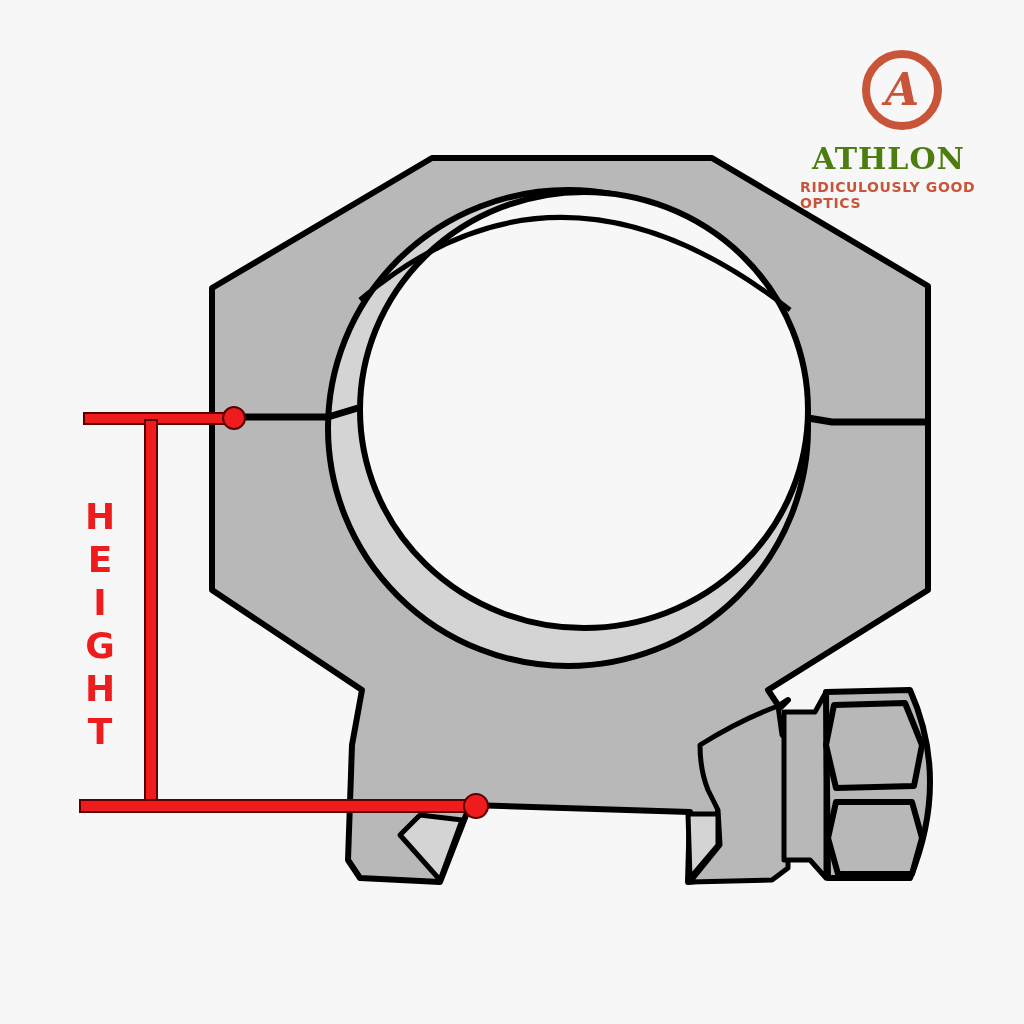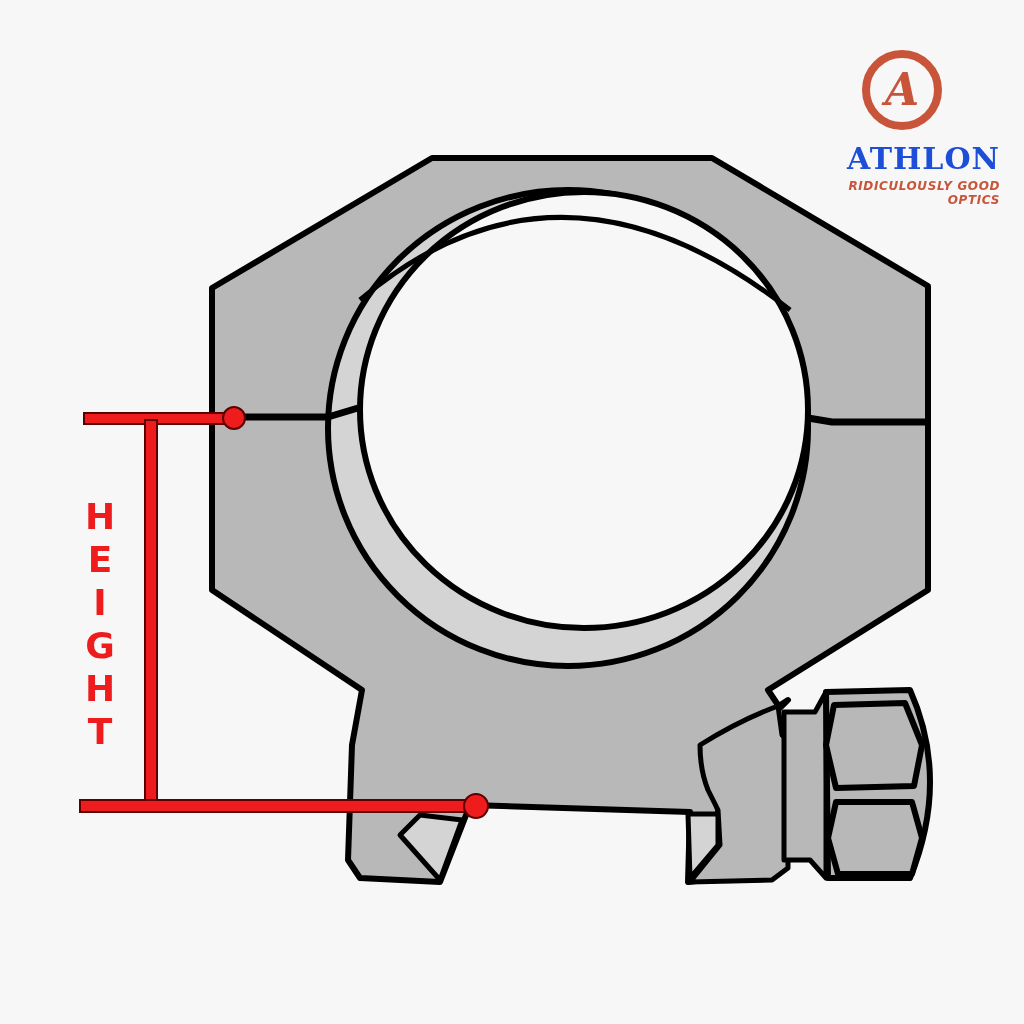--- a/index.html
+++ b/index.html
@@ -1,22 +1,22 @@
 <!DOCTYPE html>
 <html><head>
 <meta charset="utf-8">
 <style>
   html, body { margin: 0; padding: 0; }
   body { width: 1024px; height: 1024px; background: #f7f7f7; overflow: hidden; position: relative; font-family: "Liberation Sans", sans-serif; }
   #canvas { position: absolute; left: 0; top: 0; width: 1024px; height: 1024px; }
   .label-height { position: absolute; left: 78px; top: 495px; width: 44px; text-align: center; color: #ee1c1c; font-family: "DejaVu Sans", sans-serif; font-weight: bold; font-size: 36px; line-height: 43px; }
   .label-height span { display: block; }
   .logo { position: absolute; left: 800px; top: 40px; width: 200px; height: 160px; }
-  .logo-word { position: absolute; left: 0; top: 102px; width: 200px; text-align: right; color: #1d4ed8; font-family: "DejaVu Serif", serif; font-weight: bold; font-size: 30px; letter-spacing: 1px; line-height: 34px; }
-  .logo-tag { position: absolute; left: 0; top: 139px; width: 200px; text-align: right; color: #c8553a; font-family: "DejaVu Sans", sans-serif; font-weight: bold; font-size: 12px; letter-spacing: 0.6px; font-style: italic; }
+  .logo-word { position: absolute; left: 12px; top: 102px; width: 200px; text-align: left; color: #4d7c0f; font-family: "DejaVu Serif", serif; font-weight: bold; font-size: 30px; letter-spacing: 1px; line-height: 34px; }
+  .logo-tag { position: absolute; left: 0; top: 139px; width: 200px; text-align: left; color: #c8553a; font-family: "DejaVu Sans", sans-serif; font-weight: bold; font-size: 14px; letter-spacing: 0.6px; }
 </style>
 </head>
 <body>
 
 <svg id="canvas" viewBox="0 0 1024 1024" xmlns="http://www.w3.org/2000/svg">
 
   <g stroke="#000" stroke-width="6" stroke-linejoin="round">
     <path fill="#b8b8b8" d="M432 158 L712 158 L928 286 L928 590 L768 690 L780 708 L788 700 L720 745 L712 770 L718 810 L718 878 L688 882 L690 812 L470 805 L440 882 L360 878 L348 860 L352 745 L362 690 L212 590 L212 288 Z"></path>
 
     <ellipse cx="568" cy="428" rx="240" ry="238" fill="#d4d4d4"></ellipse>

